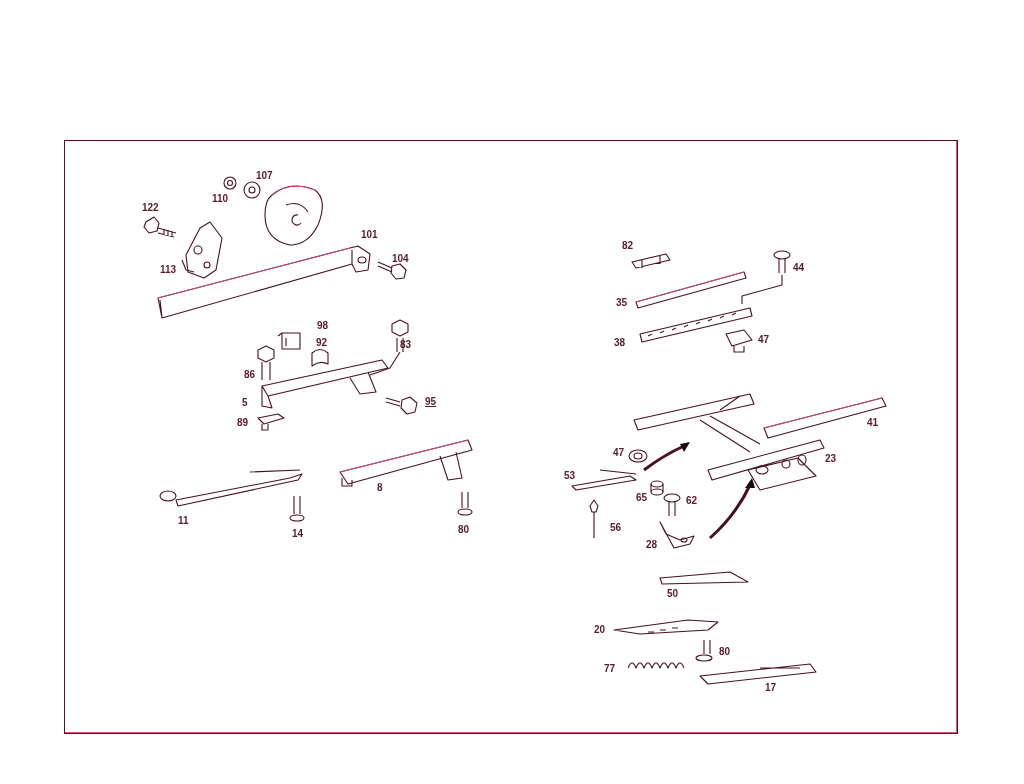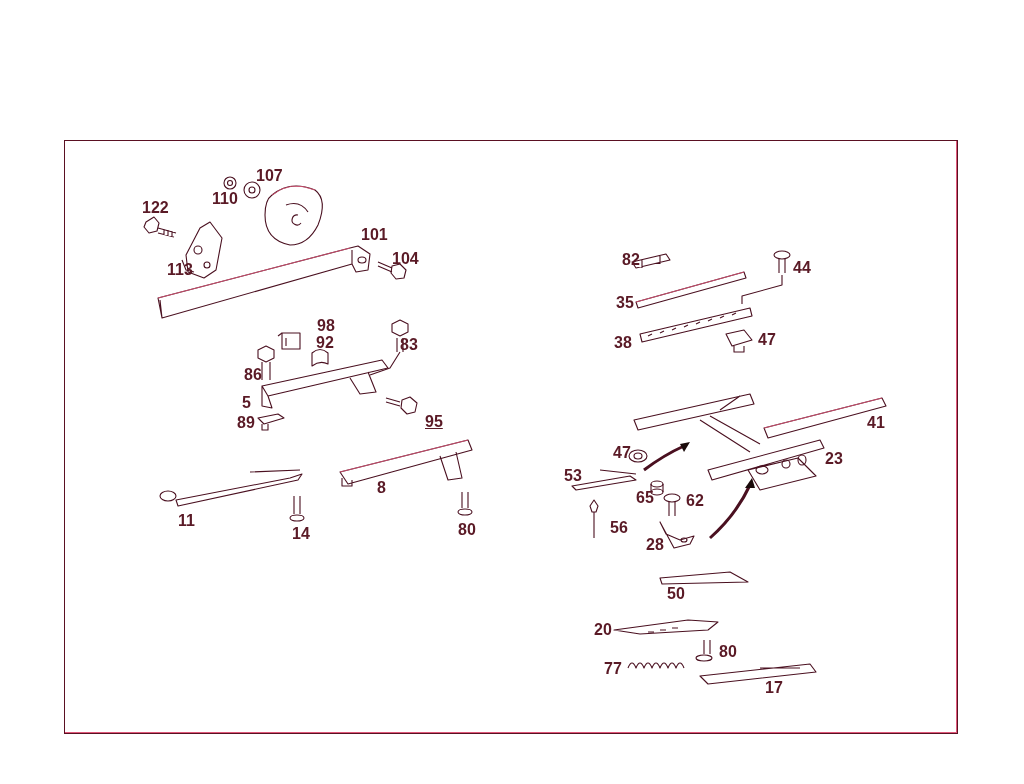--- a/index.html
+++ b/index.html
@@ -1,19 +1,19 @@
 <!DOCTYPE html>
 <html><head>
 <meta charset="utf-8">
 <style>
   html, body { margin:0; padding:0; background:#ffffff; }
   body { width:1024px; height:784px; position:relative; overflow:hidden; font-family:"Liberation Sans", sans-serif; }
   .frame { position:absolute; left:64px; top:140px; width:894px; height:594px; border:1px solid #5a1022; box-shadow:-1px -1px 0 #e0587a inset; box-sizing:border-box; }
   svg.art { position:absolute; left:0; top:0; }
-  .lbl { position:absolute; font-size:16px; font-weight:bold; color:#5a1a26; letter-spacing:0px; line-height:12px; white-space:nowrap; cursor:pointer; }
+  .lbl { position:absolute; font-size:10px; font-weight:bold; color:#5a1a26; letter-spacing:0px; line-height:12px; white-space:nowrap; cursor:pointer; }
 </style>
 </head>
 <body>
 
 <div class="frame"></div>
 
 <svg class="art" width="1024" height="784" fill="none" stroke="#4a1020" stroke-width="1.1" stroke-linejoin="round">
 
   <g>
       <circle cx="230" cy="183" r="6"></circle>
@@ -199,35 +199,35 @@
       <path d="M636 302 L744 272"></path>
       <path d="M764 428 L882 398"></path>
       <path d="M340 472 L468 440"></path>
   </g>
 </svg>
 
 <div id="labels">
     <span class="lbl" style="left: 142px; top: 202px;">122</span>
     <span class="lbl" style="left: 212px; top: 193px;">110</span>
     <span class="lbl" style="left: 256px; top: 170px;">107</span>
-    <span class="lbl" style="left: 167px; top: 264px;">113</span>
+    <span class="lbl" style="left: 160px; top: 264px;">113</span>
     <span class="lbl" style="left: 361px; top: 229px; text-align: right;">101</span>
     <span class="lbl" style="left: 392px; top: 253px;">104</span>
     <span class="lbl" style="left: 317px; top: 320px;">98</span>
     <span class="lbl" style="left: 316px; top: 337px;">92</span>
     <span class="lbl" style="left: 400px; top: 305px; margin-top: 34px;">83</span>
     <span class="lbl" style="left: 244px; top: 369px;">86</span>
     <span class="lbl" style="left: 242px; top: 397px;">5</span>
-    <span class="lbl" style="left: 425px; top: 416px; text-decoration: underline;">95</span>
+    <span class="lbl" style="left: 425px; top: 396px; text-decoration: underline;">95</span>
     <span class="lbl" style="left: 237px; top: 417px;">89</span>
     <span class="lbl" style="left: 178px; top: 515px;">11</span>
     <span class="lbl" style="left: 292px; top: 528px;">14</span>
     <span class="lbl" style="left: 377px; top: 482px;">8</span>
     <span class="lbl" style="left: 458px; top: 524px;">80</span>
-    <span class="lbl" style="left: 608px; top: 254px; padding-left: 14px;">82</span>
+    <span class="lbl" style="left: 608px; top: 240px; padding-left: 14px;">82</span>
     <span class="lbl" style="left: 793px; top: 262px;">44</span>
     <span class="lbl" style="left: 616px; top: 297px;">35</span>
     <span class="lbl" style="left: 614px; top: 337px;">38</span>
     <span class="lbl" style="left: 758px; top: 334px;">47</span>
     <span class="lbl" style="left: 867px; top: 417px;">41</span>
     <span class="lbl" style="left: 613px; top: 447px;">47</span>
     <span class="lbl" style="left: 825px; top: 453px;">23</span>
     <span class="lbl" style="left: 564px; top: 470px;">53</span>
     <span class="lbl" style="left: 636px; top: 492px;">65</span>
     <span class="lbl" style="left: 686px; top: 495px;">62</span>

